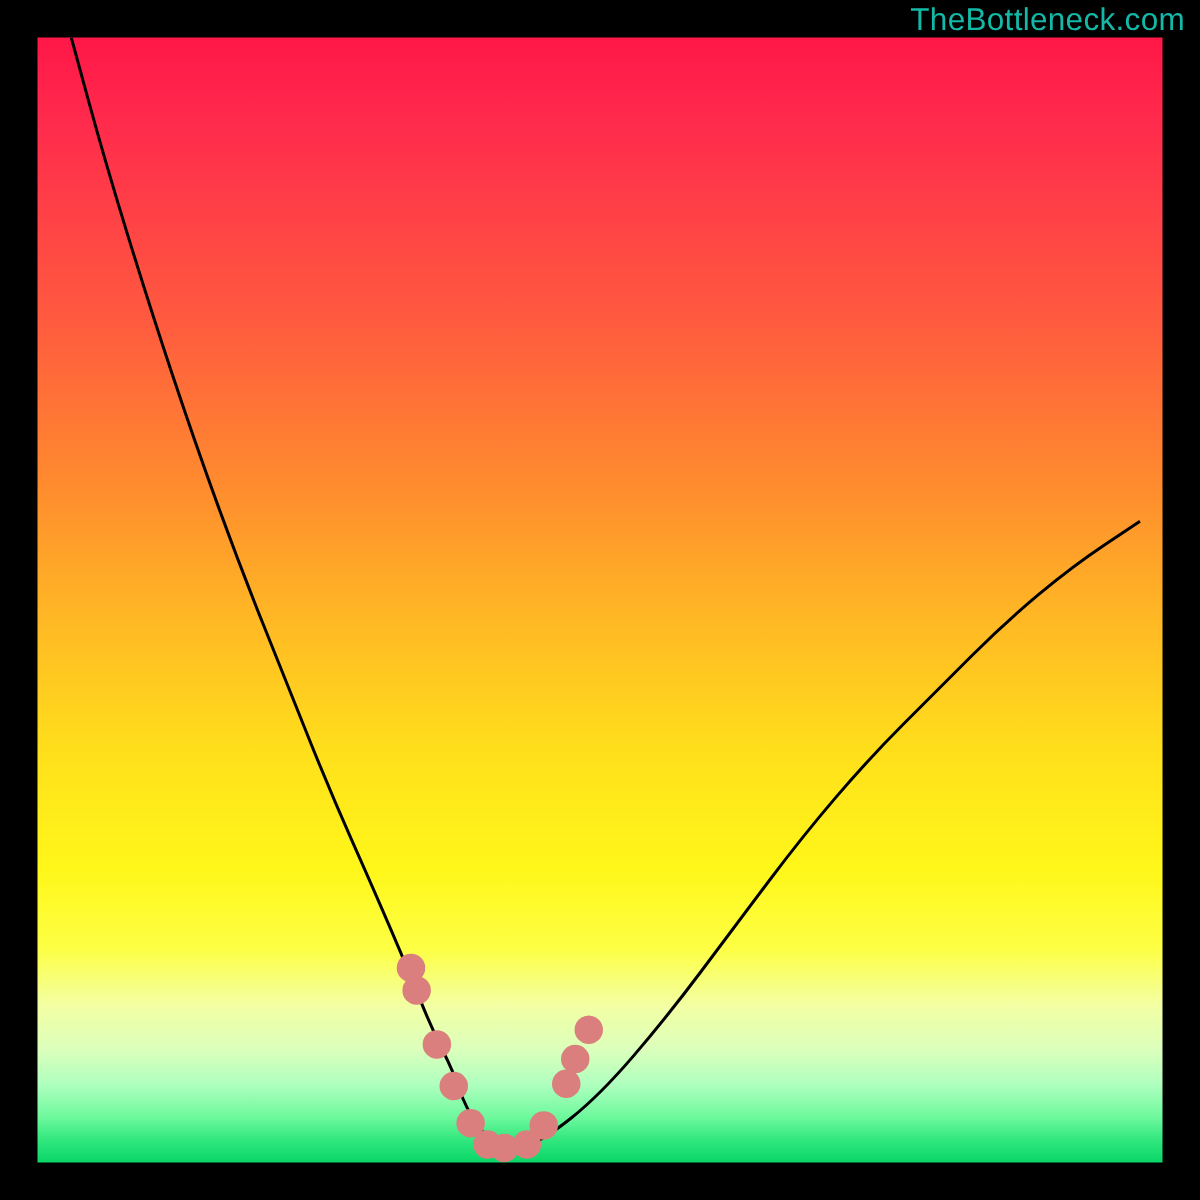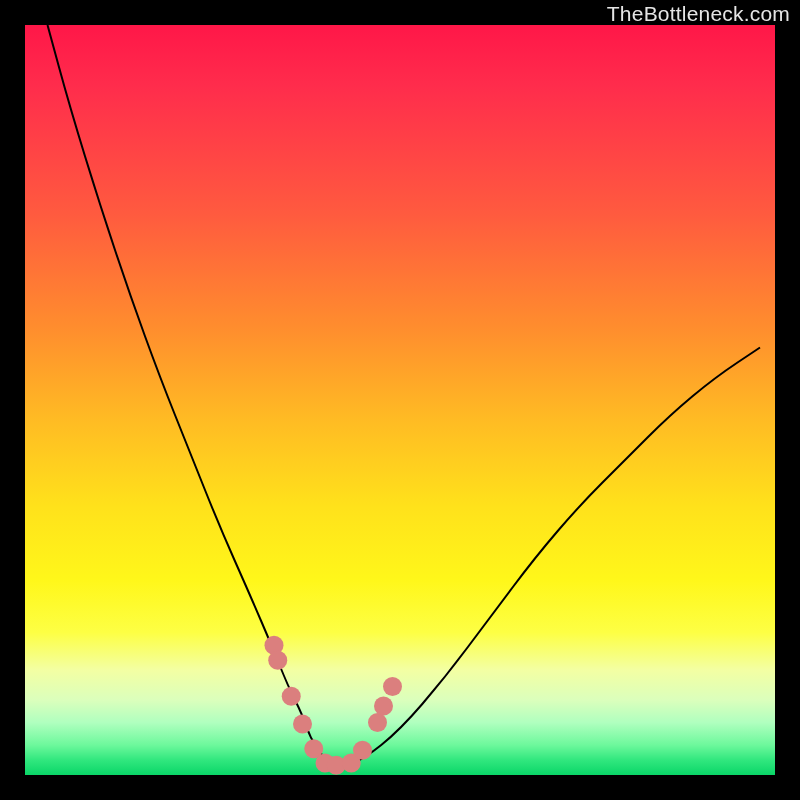--- a/index.html
+++ b/index.html
@@ -46,21 +46,21 @@
   }
   .plot svg {
     position: absolute;
     top: 0;
     left: 0;
   }
   .watermark {
     position: absolute;
     top: 2px;
     right: 10px;
-    color: #e5e5e5;
+    color: #14b8a6;
     font-size: 21px;
     letter-spacing: 0.2px;
     font-weight: 400;
   }
 </style>
 </head>
 <body>
 
 <div class="frame">
   <div class="plot">

